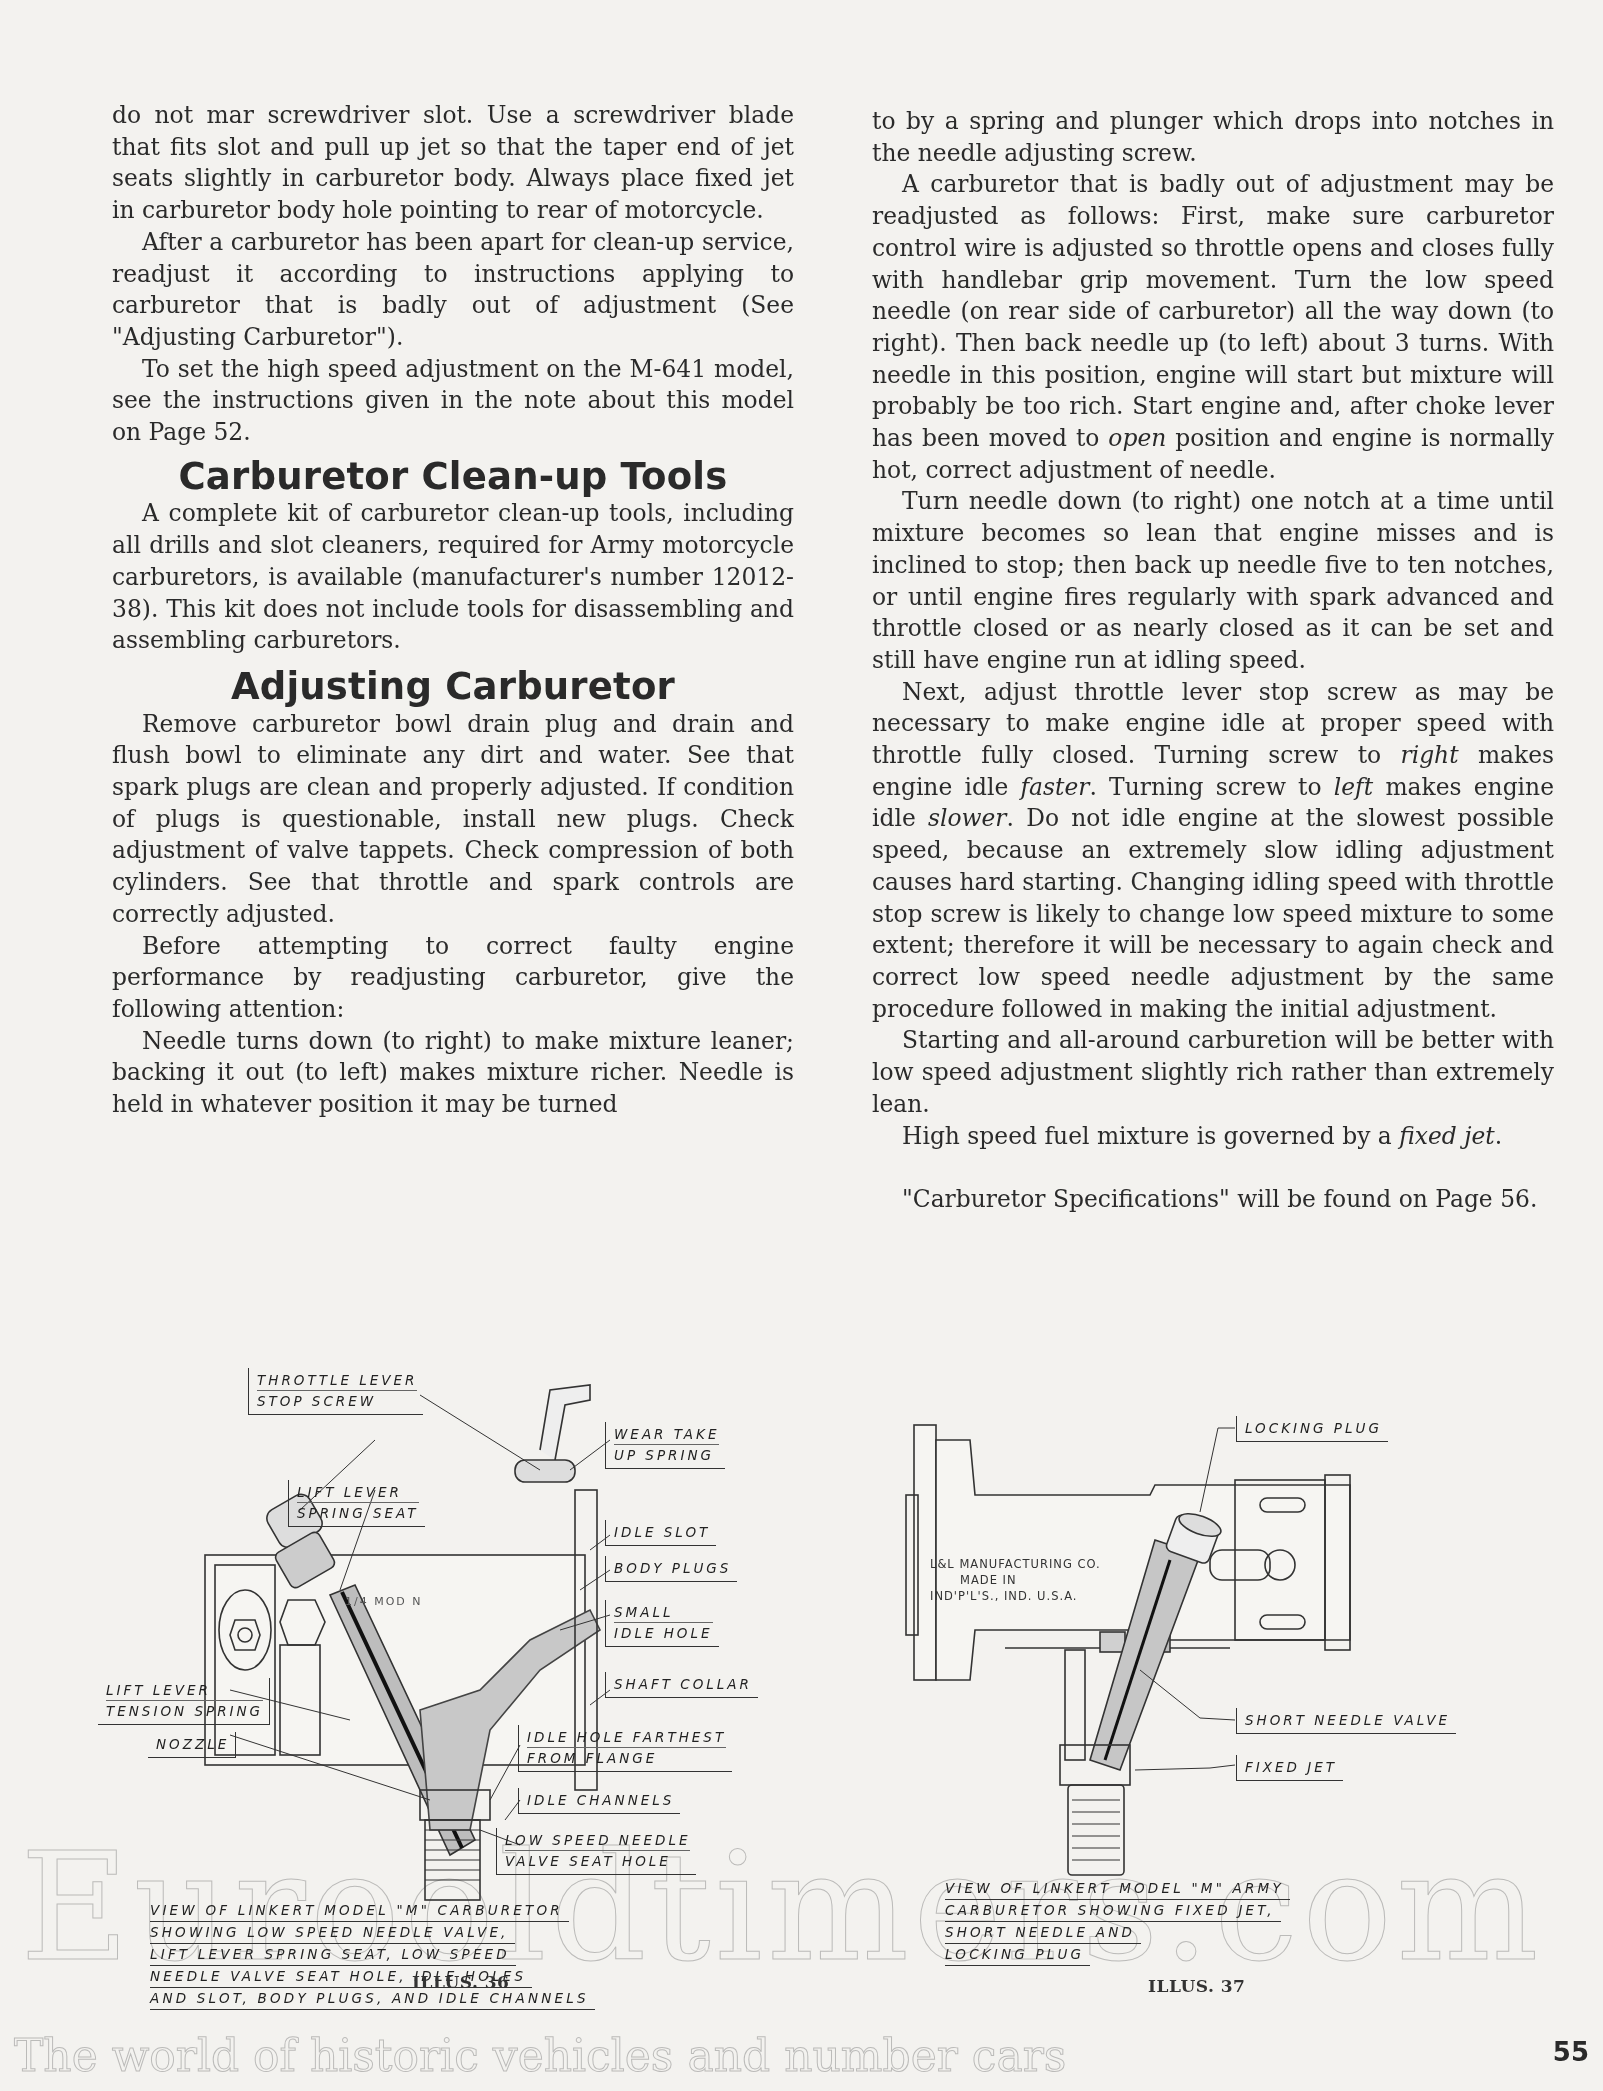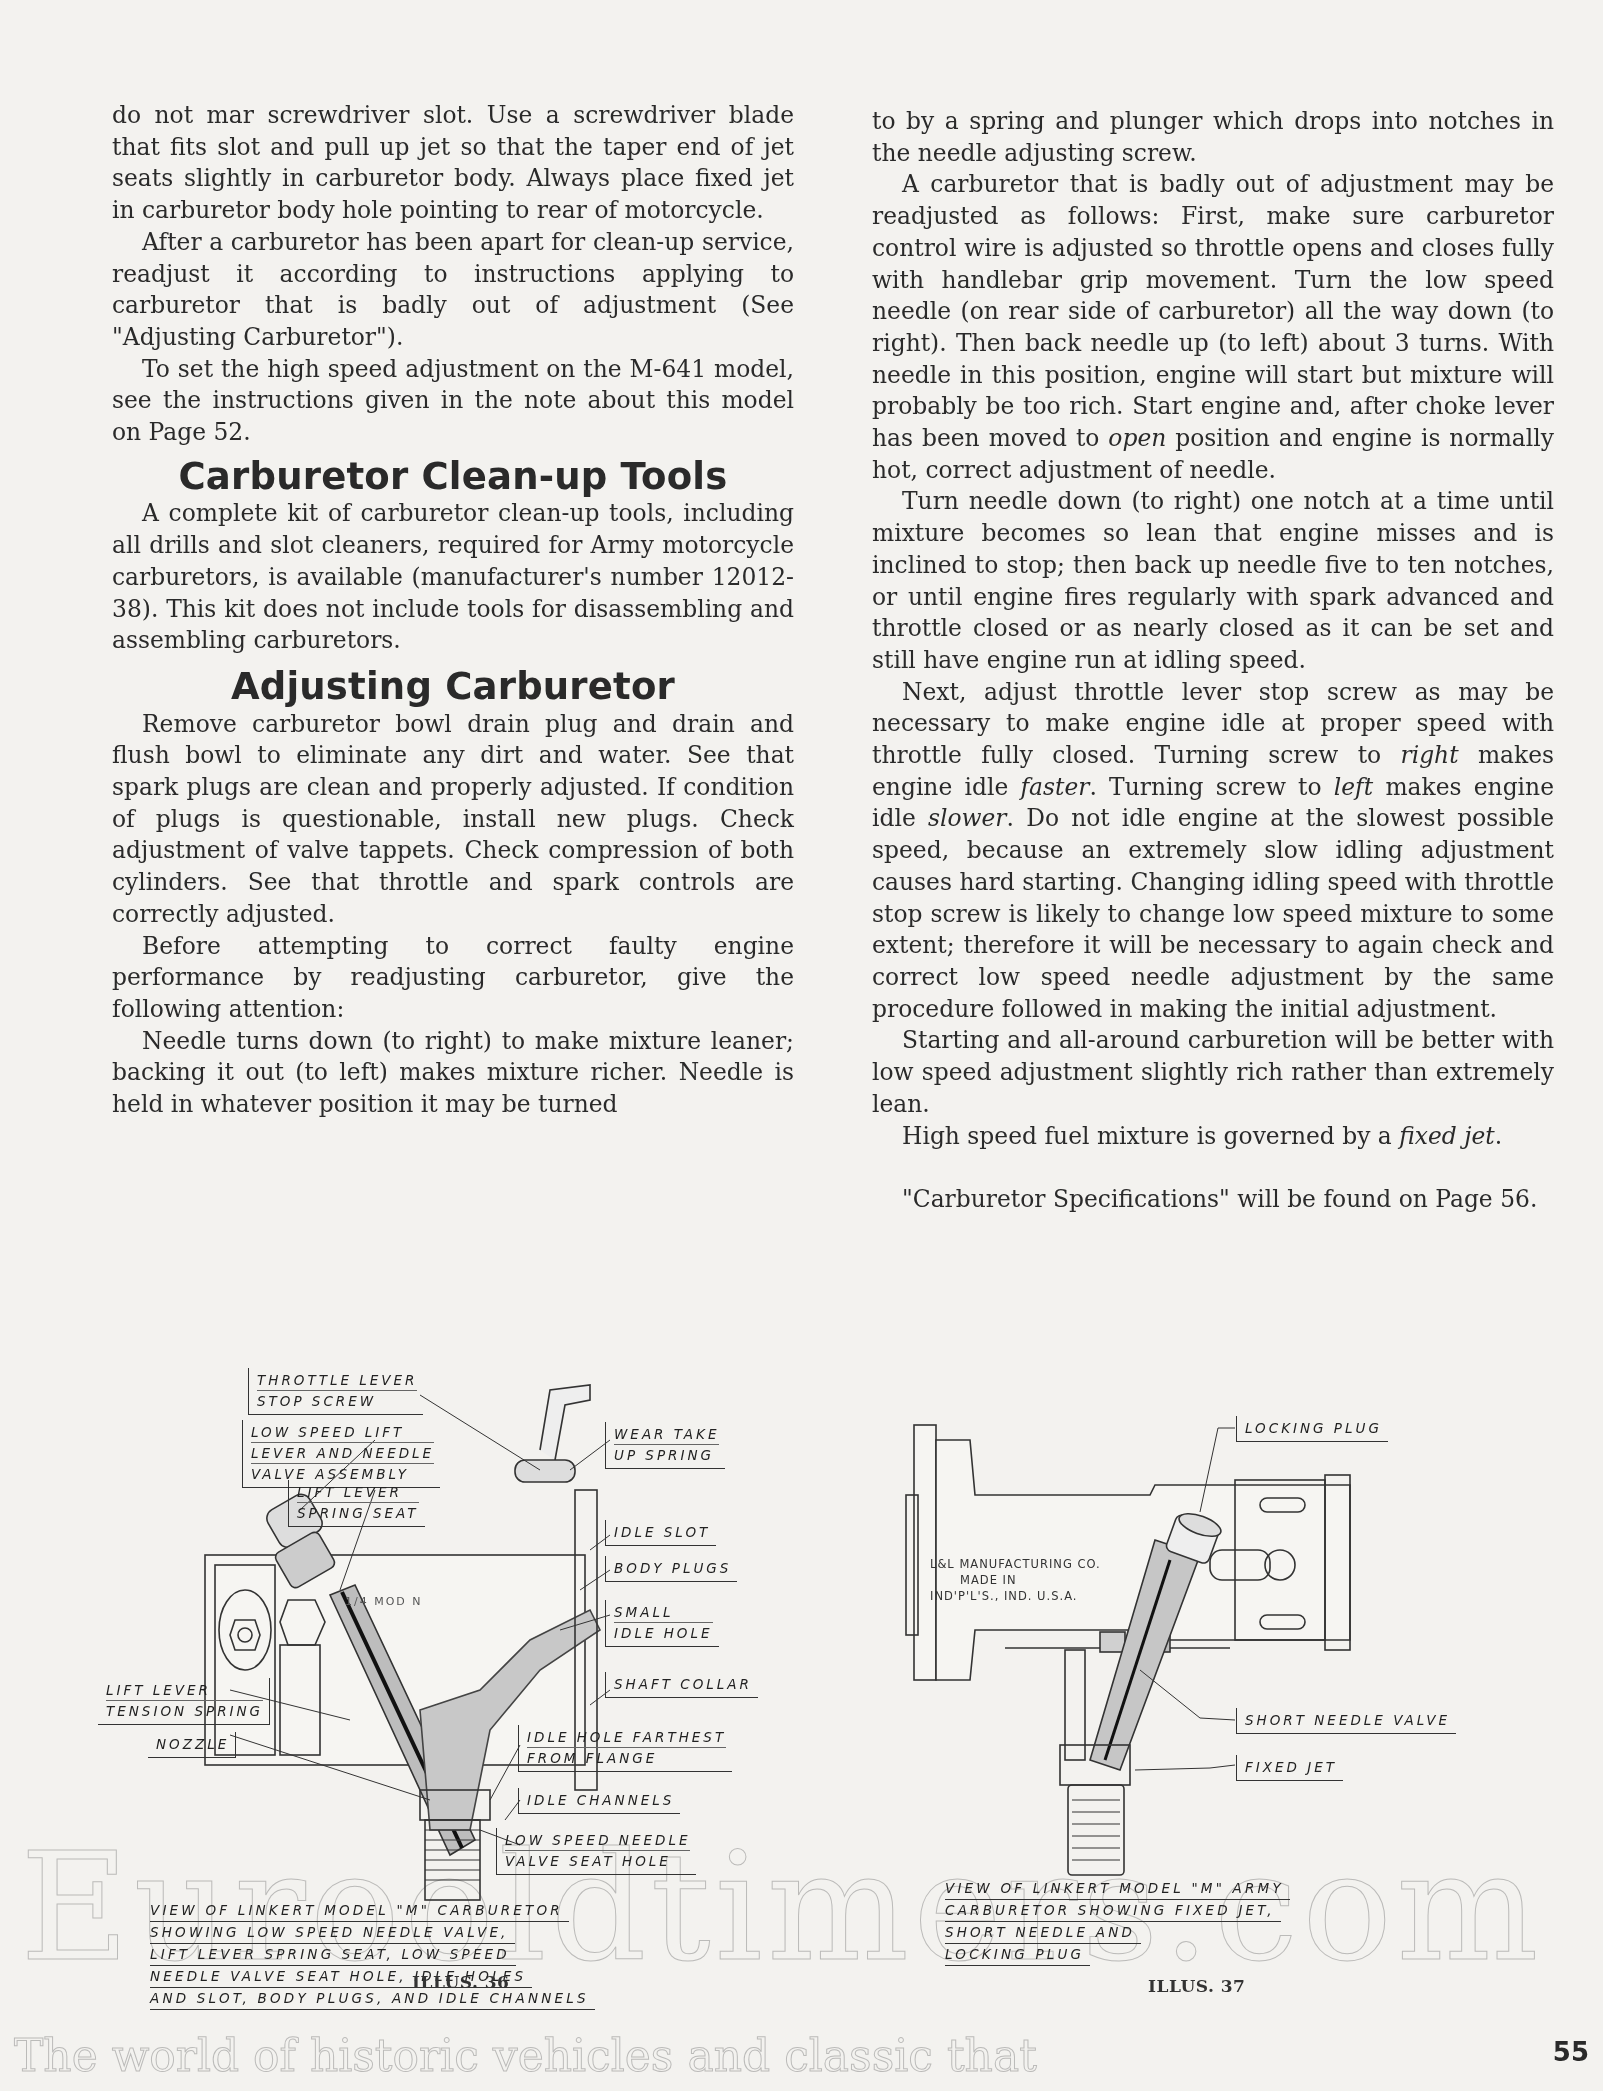--- a/index.html
+++ b/index.html
@@ -92,21 +92,21 @@
   .body-stamp {
     position: absolute;
     font-family: "DejaVu Sans", "Liberation Sans", sans-serif;
     font-size: 11.5px; letter-spacing: 1px; color: #333; line-height: 16px;
   }
 </style>
 </head>
 <body>
 
 <div class="watermark wm-site">Eurooldtimers.com</div>
-<div class="watermark wm-tag">The world of historic vehicles and classic that</div>
+<div class="watermark wm-tag">The world of historic vehicles and number cars</div>
 
 <div class="column col-left">
   <p>do not mar screwdriver slot. Use a screwdriver blade that fits slot and pull up jet so that the taper end of jet seats slightly in carburetor body. Always place fixed jet in carburetor body hole pointing to rear of motorcycle.</p>
   <p class="indent">After a carburetor has been apart for clean-up service, readjust it according to instructions applying to carburetor that is badly out of adjustment (See "Adjusting Carburetor").</p>
   <p class="indent">To set the high speed adjustment on the M-641 model, see the instructions given in the note about this model on Page 52.</p>
   <div class="heading">Carburetor Clean-up Tools</div>
   <p class="indent">A complete kit of carburetor clean-up tools, including all drills and slot cleaners, required for Army motorcycle carburetors, is available (manufacturer's number 12012-38). This kit does not include tools for disassembling and assembling carburetors.</p>
   <div class="heading h2">Adjusting Carburetor</div>
   <p class="indent">Remove carburetor bowl drain plug and drain and flush bowl to eliminate any dirt and water. See that spark plugs are clean and properly adjusted. If condition of plugs is questionable, install new plugs. Check adjustment of valve tappets. Check compression of both cylinders. See that throttle and spark controls are correctly adjusted.</p>
   <p class="indent">Before attempting to correct faulty engine performance by readjusting carburetor, give the following attention:</p>
@@ -175,25 +175,20 @@
         <line x1="400" y1="485" x2="360" y2="470"></line>
       </g>
     </g>
     <text x="225" y="245" font-family="DejaVu Sans, sans-serif" font-size="11" fill="#555" letter-spacing="2">1/4 MOD N</text>
   </svg>
 
   <div class="callout" style="left:128px; top:8px;">
     <span>THROTTLE LEVER</span>
     <span>STOP SCREW</span>
   </div>
-  <div class="callout" style="left:122px; top:60px;">
-    <span>LOW SPEED LIFT</span>
-    <span>LEVER AND NEEDLE</span>
-    <span>VALVE ASSEMBLY</span>
-  </div>
   <div class="callout" style="left:485px; top:62px;">
     <span>WEAR TAKE</span>
     <span>UP SPRING</span>
   </div>
   <div class="callout" style="left:168px; top:120px;">
     <span>LIFT LEVER</span>
     <span>SPRING SEAT</span>
   </div>
   <div class="callout" style="left:485px; top:160px;">
     <span>IDLE SLOT</span>

